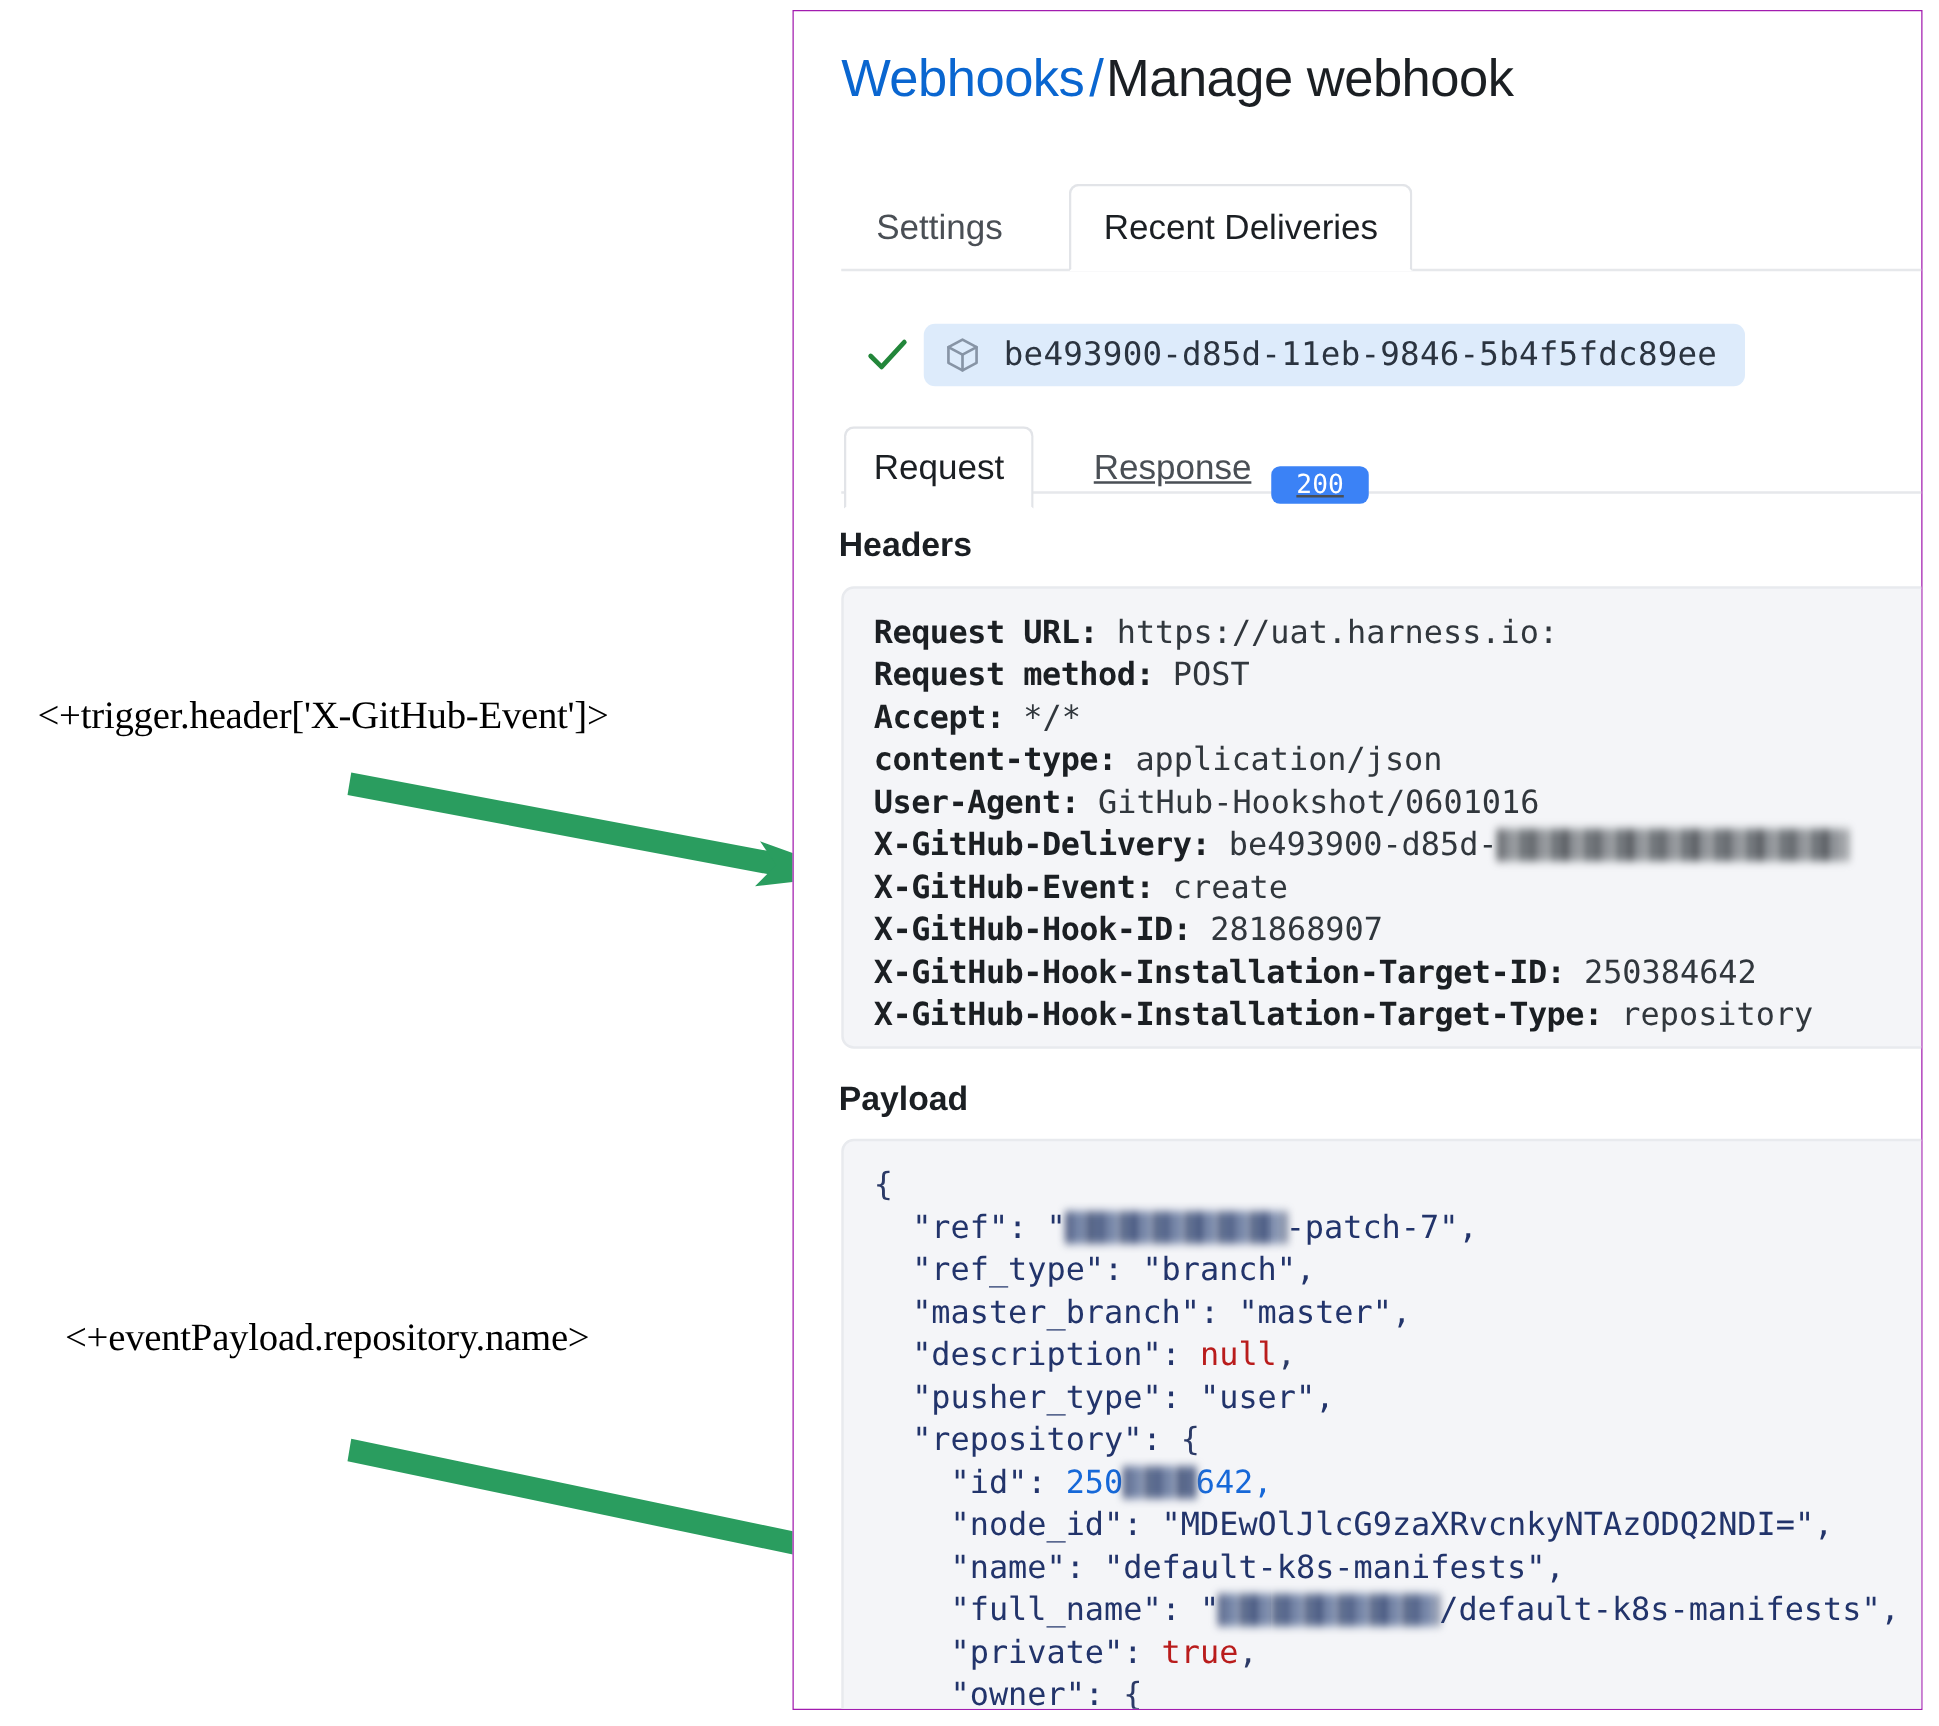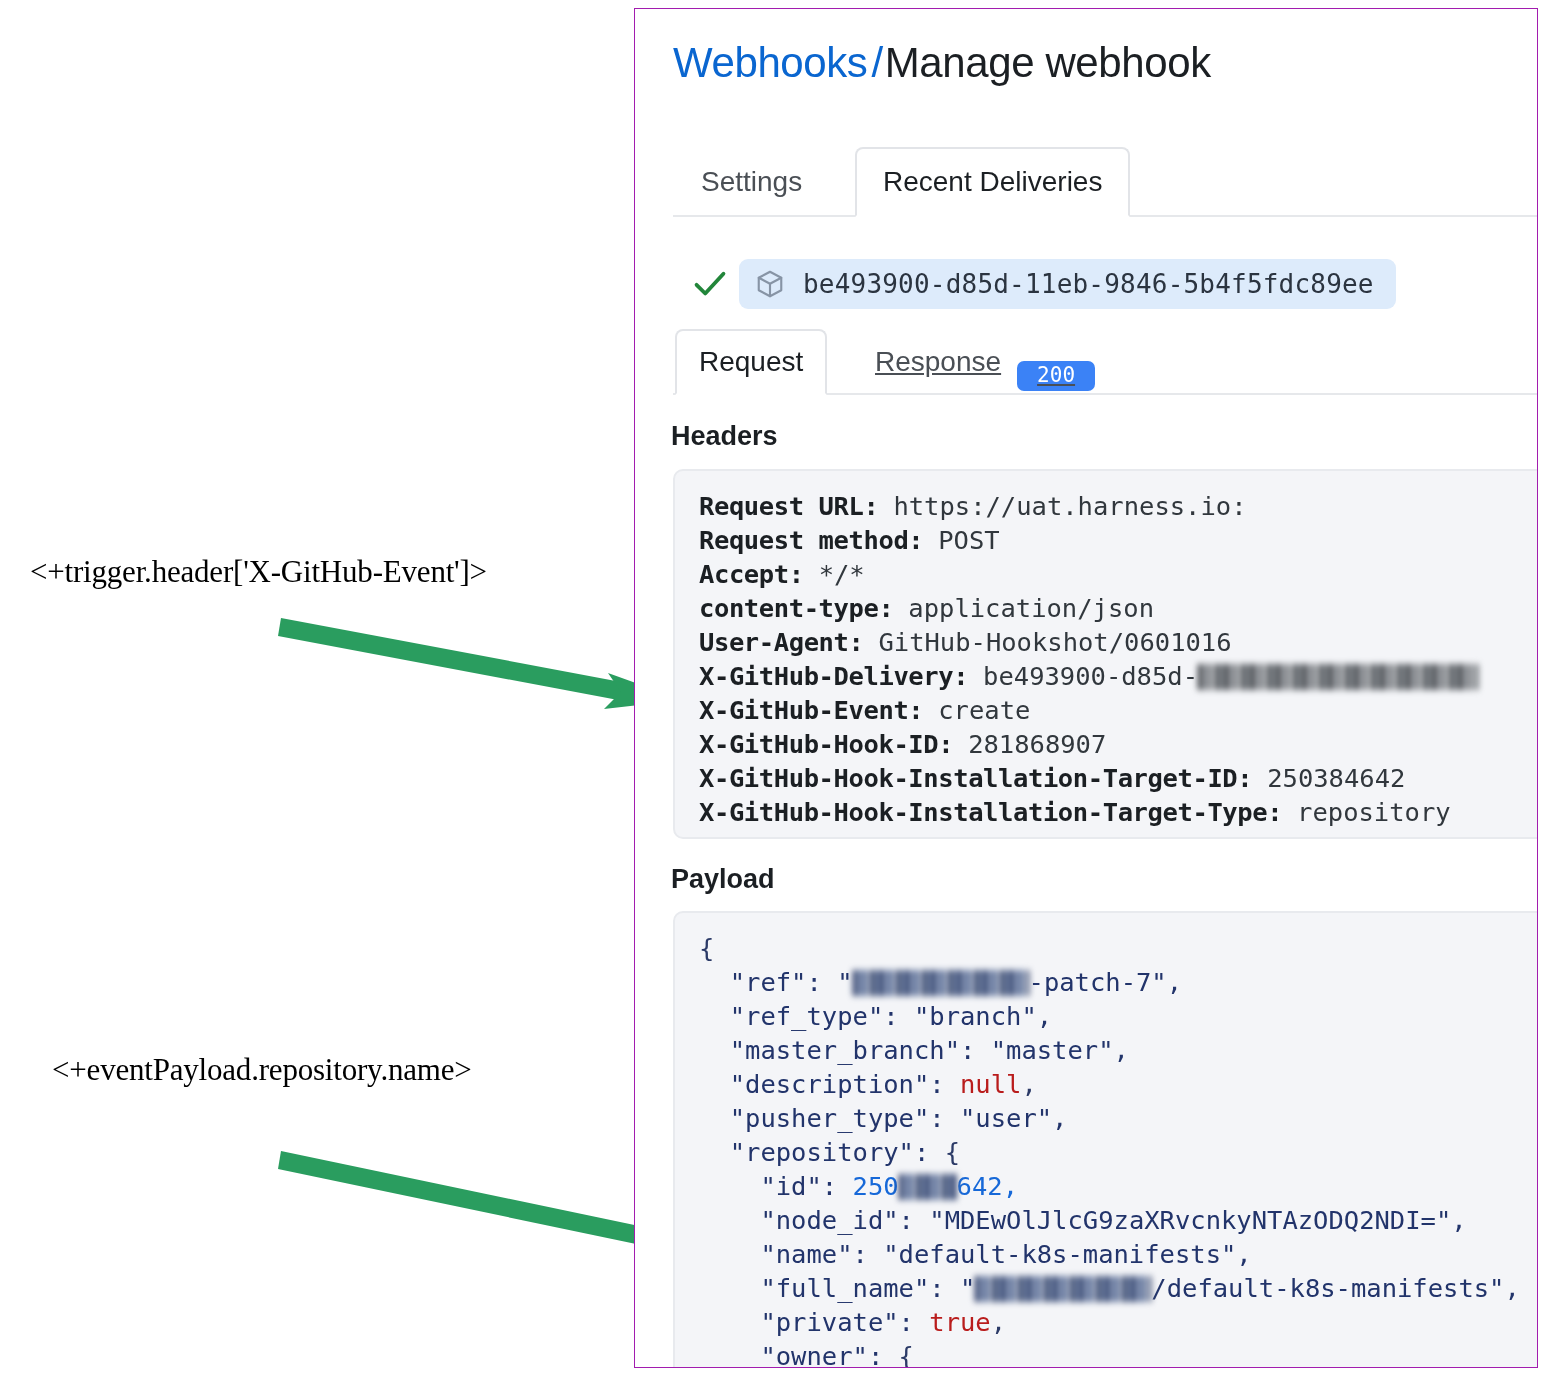--- a/index.html
+++ b/index.html
@@ -160,21 +160,21 @@
   #rr-tabs .rr-baseline {
     position: absolute;
     left: 0;
     top: 64px;
     width: 880px;
     height: 2px;
     background: #e6e8eb;
   }
   .rr-tab {
     position: absolute;
-    top: 0;
+    top: 12px;
     height: 66px;
     box-sizing: border-box;
     display: flex;
     align-items: center;
     font-size: 28px;
     color: #4a4f55;
     padding: 0 22px;
   }
   .rr-tab.selected {
     border: 2px solid #e2e4e8;

